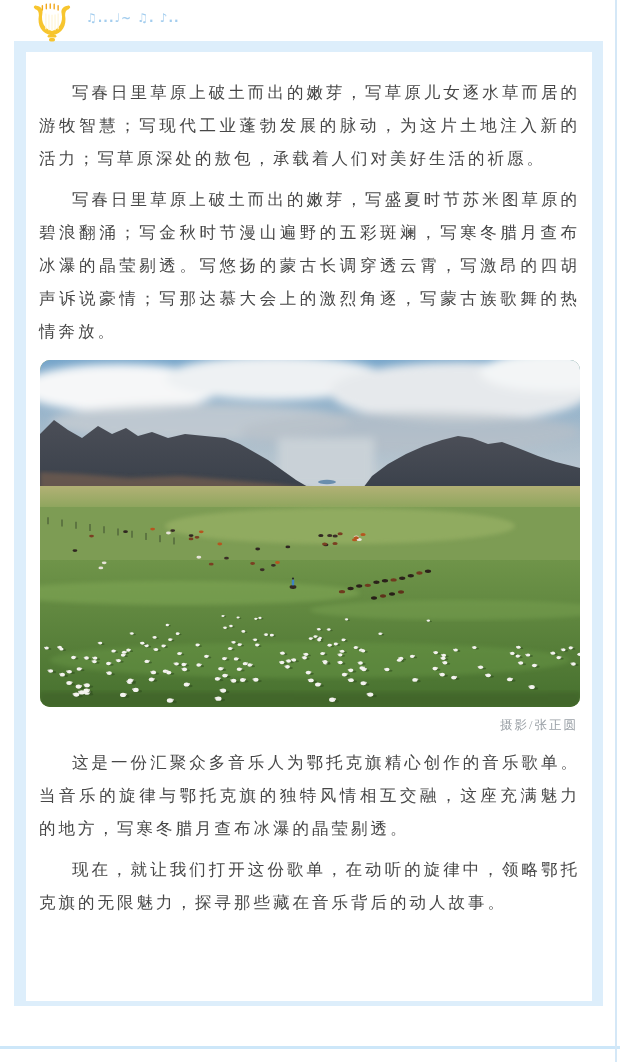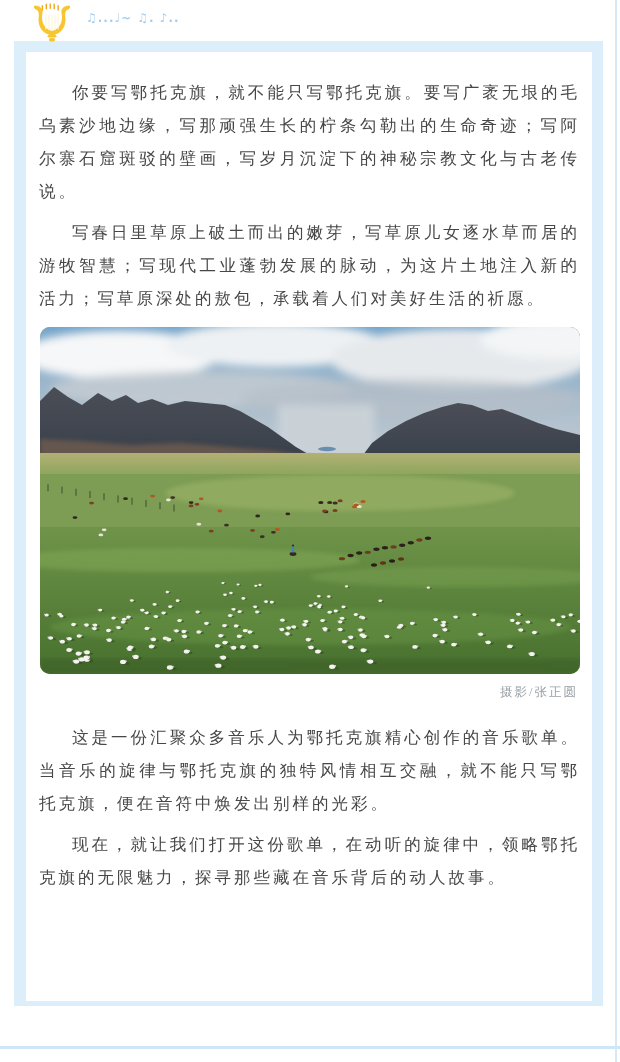--- a/index.html
+++ b/index.html
@@ -15,21 +15,21 @@
   .frame{position:absolute;left:14px;top:41px;width:589px;height:965px;
          background:var(--frame_blue,#ddeefb);}
   .card{position:absolute;left:12px;top:11px;right:11px;bottom:5px;background:#fff;overflow:hidden;}
   .card-inner{padding:24px 12px 0 13px;}
   .card-inner p{margin:0 0 8px 0;font-size:16.5px;line-height:33px;letter-spacing:3px;
        color:#474747;text-align:justify;text-indent:2em;}
   figure{margin:12px 1px 10px 1px;width:540px;height:347px;border-radius:10px;
          overflow:hidden;background:#8aa45c;}
   figure svg{display:block;width:540px;height:347px;}
   .credit{font-size:12.5px;color:#9aa0a6;text-align:right;letter-spacing:2px;
-          margin:4px 2px 20px 0;}
+          margin:4px 2px 12px 0;}
   
   .scroll-line{position:absolute;left:615px;top:0;width:2px;height:1062px;
                background:#d5e8f7;z-index:5;}
   .bottom-divider{position:absolute;left:0;top:1046px;width:620px;height:3px;
                   background:var(--divider_blue,#cde7f9);z-index:2;}
 </style>
 </head>
 <body>
 
 <div class="page">
@@ -43,22 +43,22 @@
       <path d="M17 12 V30 M20.5 13 V31 M24 13.5 V31.5 M27.5 13 V31 M31 12 V30" stroke="#fff6d8" stroke-width="1.4" fill="none"></path>
       <rect x="19" y="36.5" width="10" height="3" rx="1.5" fill="#f7c52e"></rect>
       <rect x="20.5" y="40" width="7" height="4" rx="2" fill="#f7c52e"></rect>
     </svg>
     <span class="notes">♫...♩~ ♫. ♪..</span>
   </div>
 
   <div class="frame">
     <div class="card">
       <div class="card-inner">
-        <p>你要写鄂托克旗，就不能只写鄂托克旗。要写广袤无垠的毛乌素沙地边缘，写那顽强生长的柠条勾勒出的生命奇迹；写阿尔寨石窟斑驳的壁画，写岁月沉淀下的神秘宗教文化与古老传说。</p>
         <p>写春日里草原上破土而出的嫩芽，写草原儿女逐水草而居的游牧智慧；写现代工业蓬勃发展的脉动，为这片土地注入新的活力；写草原深处的敖包，承载着人们对美好生活的祈愿。</p>
+        <p>写春日里草原上破土而出的嫩芽，写盛夏时节苏米图草原的碧浪翻涌；写金秋时节漫山遍野的五彩斑斓，写寒冬腊月查布冰瀑的晶莹剔透。写悠扬的蒙古长调穿透云霄，写激昂的四胡声诉说豪情；写那达慕大会上的激烈角逐，写蒙古族歌舞的热情奔放。</p>
 
         <figure>
           <svg viewBox="0 0 540 347" preserveAspectRatio="none" role="img" aria-label="草原航拍：远山下的牧群、骑手与羊群">
             <defs>
               <linearGradient id="sky" x1="0" y1="0" x2="0" y2="1">
                 <stop offset="0" stop-color="#76a5ca"></stop>
                 <stop offset="0.55" stop-color="#aebfcc"></stop>
                 <stop offset="1" stop-color="#c9d1d7"></stop>
               </linearGradient>
               <linearGradient id="mtnL" x1="0" y1="0" x2="0" y2="1">
@@ -633,21 +633,21 @@
                 <circle cx="85.88198398145614" cy="334.239123016948" r="0.9139210459552706" fill="#d9d7d0"></circle>
                 <ellipse cx="304.6682966919383" cy="292.3355943132483" rx="2.2822906767425595" ry="0.9336643677583197" fill="#2e4a1e" opacity="0.55"></ellipse>
                 <ellipse cx="302.1785250445828" cy="291.2981894601835" rx="2.1785501914360794" ry="1.5561072795971995" fill="#f4f3ef"></ellipse>
                 <circle cx="300.1037153384532" cy="290.7794870336511" r="0.6639391059614718" fill="#d9d7d0"></circle>
               </g>
           </svg>
         </figure>
 
         <div class="credit">摄影/张正圆</div>
 
-        <p>这是一份汇聚众多音乐人为鄂托克旗精心创作的音乐歌单。当音乐的旋律与鄂托克旗的独特风情相互交融，就不能只写鄂托克旗，便在音符中焕发出别样的光彩。</p>
+        <p>这是一份汇聚众多音乐人为鄂托克旗精心创作的音乐歌单。当音乐的旋律与鄂托克旗的独特风情相互交融，这座充满魅力的地方，写寒冬腊月查布冰瀑的晶莹剔透。</p>
         <p>现在，就让我们打开这份歌单，在动听的旋律中，领略鄂托克旗的无限魅力，探寻那些藏在音乐背后的动人故事。</p>
       </div>
     </div>
   </div>
 
   <div class="scroll-line"></div>
   <div class="bottom-divider"></div>
 </div>
 
 </body></html>

